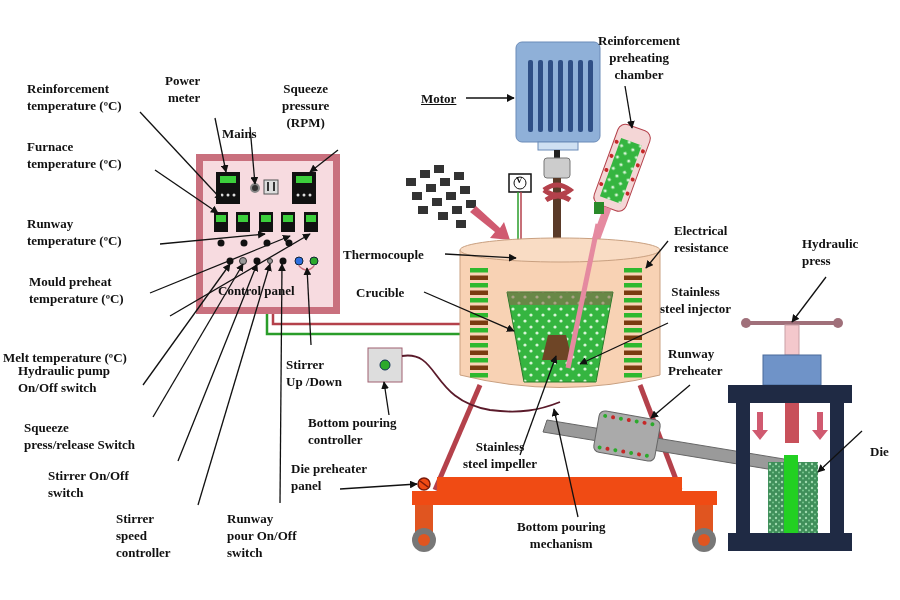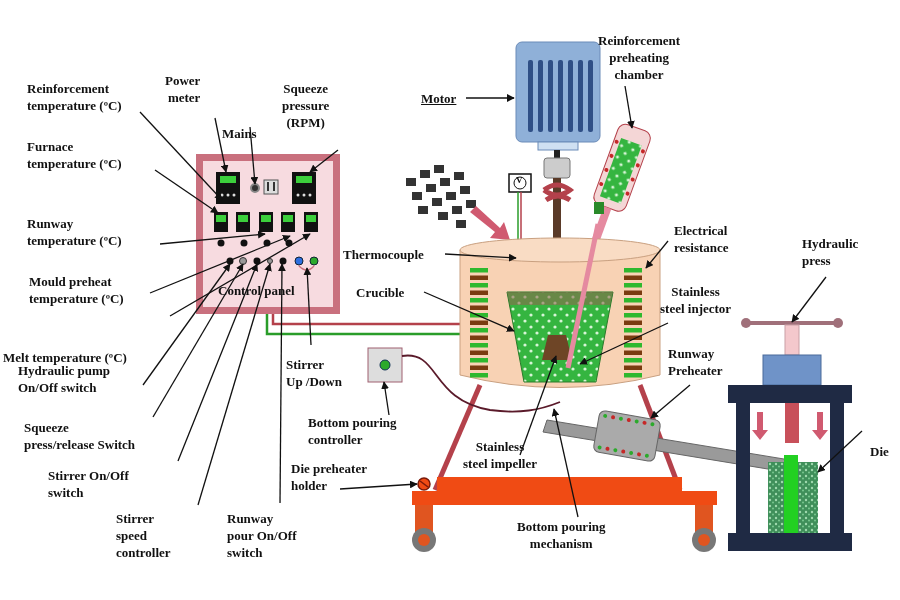--- a/index.html
+++ b/index.html
@@ -314,21 +314,21 @@
 controller</div>
 <div class="lbl" style="left:227px;top:510px;">Runway
 pour On/Off
 switch</div>
 <div class="lbl" style="left:218px;top:282px;text-align:center;">Control panel</div>
 <div class="lbl" style="left:286px;top:356px;">Stirrer
 Up /Down</div>
 <div class="lbl" style="left:308px;top:414px;">Bottom pouring
 controller</div>
 <div class="lbl" style="left:291px;top:460px;">Die preheater
-holder</div>
+panel</div>
 <div class="lbl" style="left:421px;top:90px;text-decoration:underline;">Motor</div>
 <div class="lbl c" style="left:598px;top:32px;">Reinforcement
 preheating
 chamber</div>
 <div class="lbl" style="left:343px;top:246px;">Thermocouple</div>
 <div class="lbl" style="left:356px;top:284px;">Crucible</div>
 <div class="lbl" style="left:674px;top:222px;">Electrical
 resistance</div>
 <div class="lbl" style="left:802px;top:235px;">Hydraulic
 press</div>

